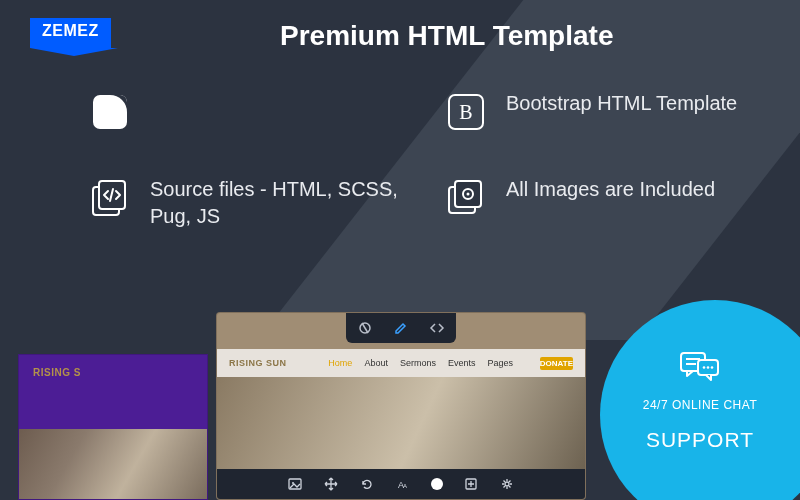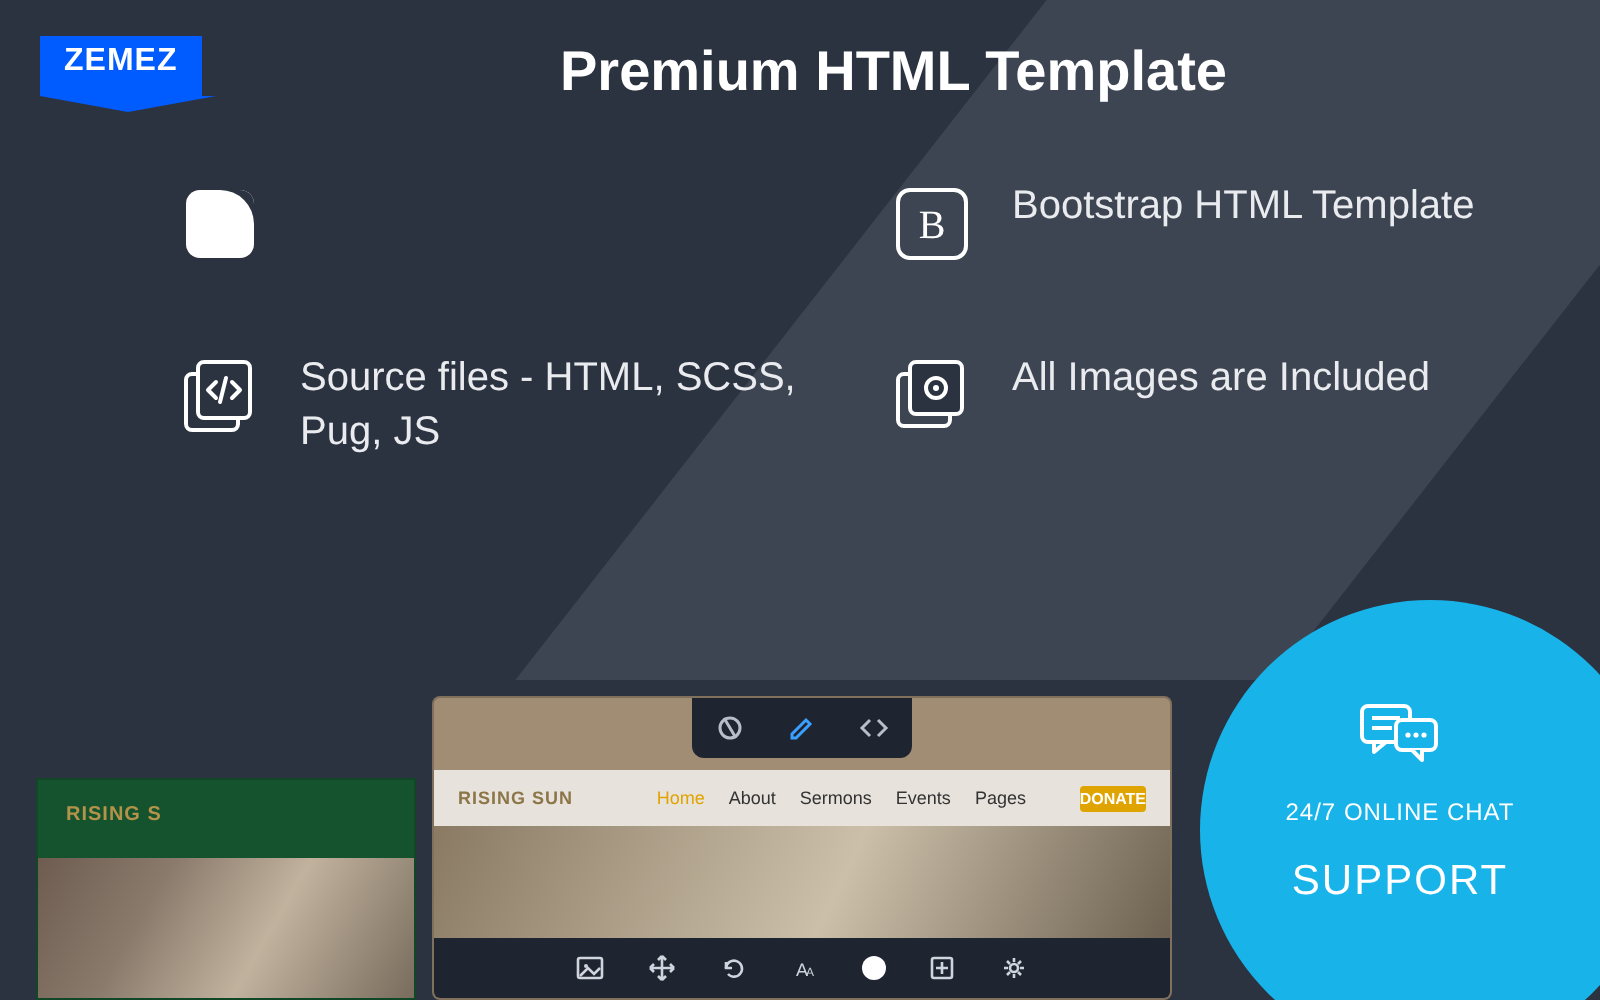--- a/index.html
+++ b/index.html
@@ -28,21 +28,21 @@
     left: 410px;
     width: 380px;
     height: 390px;
     background: #3d4552;
     transform: skewX(-38deg);
   }
 
   .logo-badge {
     position: absolute;
     top: 18px;
-    left: 20px;
+    left: 30px;
     background: #005cff;
     color: #fff;
     font-weight: 700;
     letter-spacing: 0.5px;
     padding: 4px 12px 8px 12px;
     font-size: 16px;
     z-index: 2;
   }
   .logo-badge::after {
     content: "";
@@ -98,22 +98,22 @@
     position: absolute;
     bottom: 0;
     left: 18px;
     right: 18px;
     height: 160px;
     z-index: 2;
   }
   .thumb-left {
     position: absolute;
     bottom: 0; left: 0;
-    width: 190px; height: 111px;
-    background: #14532d;
+    width: 190px; height: 146px;
+    background: #4c1d95;
     border: 1px solid rgba(0,0,0,.15);
     padding-left: 28px;
   }
   .thumb-left .brand {
     position: absolute;
     top: 12px; left: 14px;
     font-size: 10px;
     color: #b3924a;
     font-weight: 600;
     letter-spacing: 0.5px;
@@ -123,21 +123,21 @@
     bottom: 0; left: 0; right: 0;
     height: 70px;
     background: linear-gradient(120deg,#6d5c4f 0%, #8a7a6c 30%, #c0b29d 60%, #7a6c5d 100%);
   }
 
   .editor-card {
     position: absolute;
     bottom: 0;
     left: 198px;
     width: 370px;
-    height: 152px;
+    height: 188px;
     background: #a08d74;
     border-radius: 4px;
     overflow: hidden;
     border: 1px solid rgba(0,0,0,.2);
   }
   .editor-topbar {
     position: absolute;
     top: 0; left: 50%; transform: translateX(-50%);
     display: flex;
     background: #1f2530;

